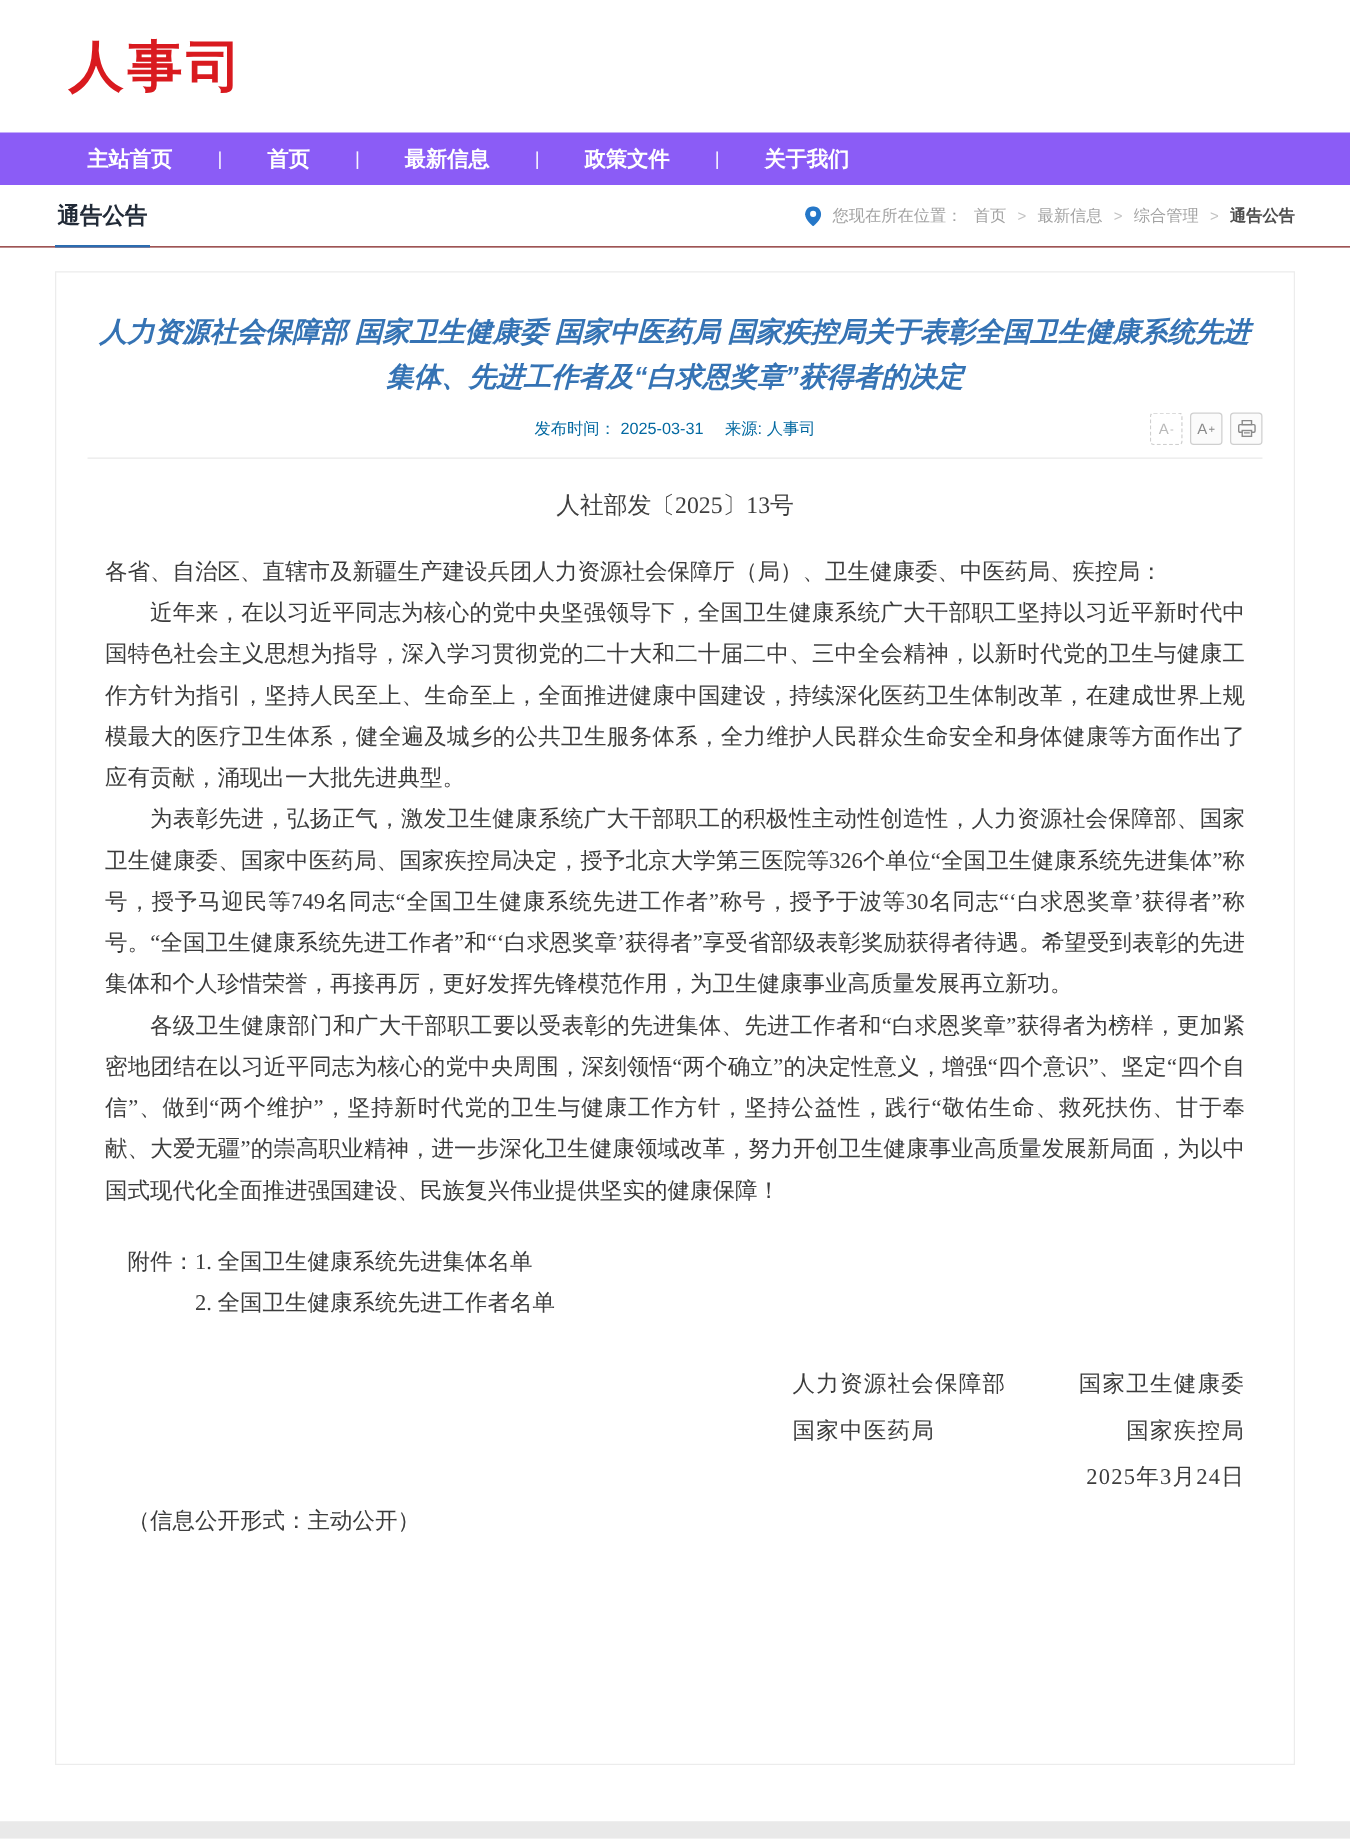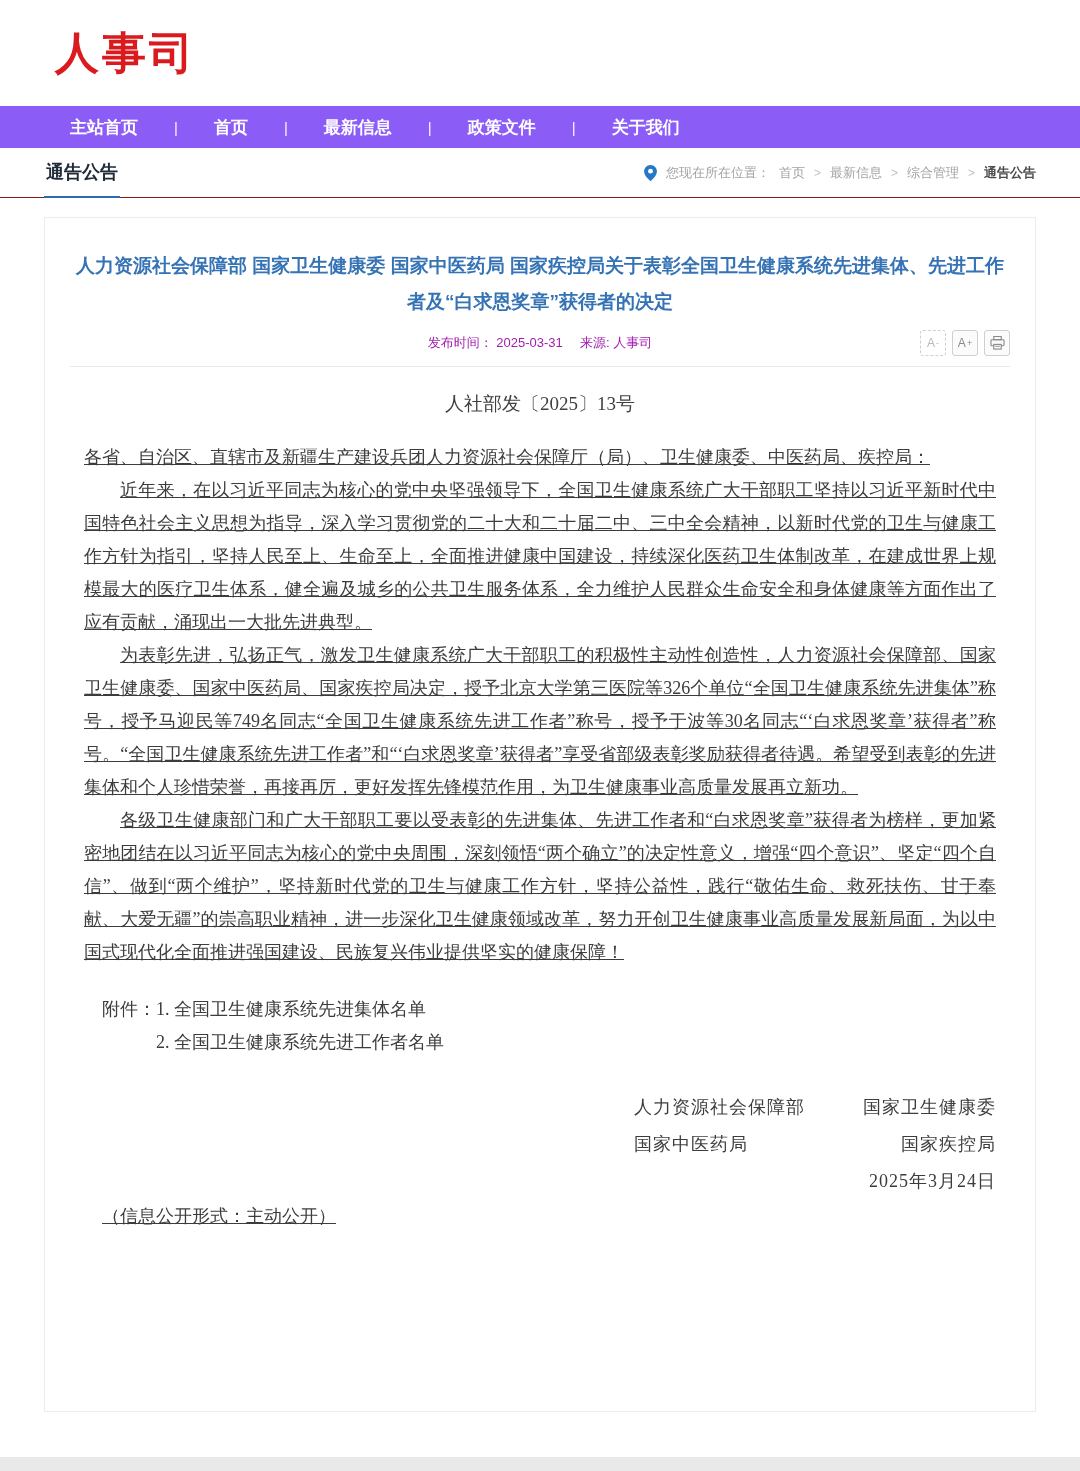--- a/index.html
+++ b/index.html
@@ -21,38 +21,38 @@
   .section-title{font-size:18px;font-weight:bold;color:#222b38;padding:0 2px 12px 2px;
     border-bottom:2px solid #2b6cb0;margin-bottom:-1px;cursor:pointer;}
   .breadcrumb{display:flex;align-items:center;gap:9px;font-size:13px;color:#a3a3a3;padding-bottom:15px;}
   .breadcrumb a{color:#a3a3a3;text-decoration:none;cursor:pointer;}
   .breadcrumb .current{color:#4d4d4d;font-weight:bold;}
   .crumb-sep{color:#c3c3c3;font-size:12px;}
   .pin{width:13px;height:16px;flex:0 0 auto;}
   
   .card{margin:19px 44px 0 44px;height:1195px;box-sizing:border-box;overflow:hidden;
     border:1px solid #ececec;background:#fff;padding:30px 25px 20px 25px;}
-  .article-title{font-size:19px;line-height:36px;font-weight:bold;color:#3573b4;
-    text-align:center;margin:0 auto;max-width:950px;}
+  .article-title{font-size:22px;line-height:36px;font-weight:bold;color:#3573b4;
+    text-align:center;margin:0 auto;max-width:950px;font-style:italic;}
   .meta-row{position:relative;margin-top:8px;height:30px;}
-  .meta-text{text-align:center;font-size:13px;color:#a21caf;line-height:30px;}
+  .meta-text{text-align:center;font-size:13px;color:#0369a1;line-height:30px;}
   .meta-text .sp{display:inline-block;width:10px;}
   .tools{position:absolute;right:0;top:2px;display:flex;gap:6px;}
   .tool-btn{width:26px;height:26px;box-sizing:border-box;border:1px solid #cfcfcf;background:#fbfbfb;
     color:#8a8a8a;font-size:12px;border-radius:3px;display:flex;align-items:center;justify-content:center;
     cursor:pointer;padding:0;font-family:"Liberation Sans",sans-serif;}
   .tool-btn sup{font-size:9px;line-height:1;margin-left:1px;}
   .tool-btn.dashed{border-style:dashed;color:#b9b9b9;background:#fff;}
   .divider{border:none;border-top:1px solid #e9e9e9;margin:8px 0 0 0;}
   
   .doc-number{margin-top:24px;text-align:center;font-family:"Liberation Serif","DejaVu Serif",serif;
     font-size:19px;color:#3f3f3f;}
   .article-body{margin:24px 14px 0 14px;font-family:"Liberation Serif","DejaVu Serif",serif;
     font-size:18px;color:#3c3c3c;line-height:33px;text-align:justify;}
-  .article-body p{margin:0;text-decoration:underline;}
+  .article-body p{margin:0;}
   .article-body p.indent{text-indent:2em;}
   .attachments{display:flex;margin-top:24px;}
   .att-label{white-space:nowrap;margin-left:1em;}
   .att-items{display:flex;flex-direction:column;}
   .signatures{margin-top:30px;display:flex;justify-content:flex-end;}
   .sig-grid{display:grid;grid-template-columns:auto auto;column-gap:58px;line-height:37px;letter-spacing:1px;}
   .sig-c1{text-align:left;}
   .sig-c2{text-align:right;}
   .footer-note{margin-top:18px;padding-left:1em;}
   

